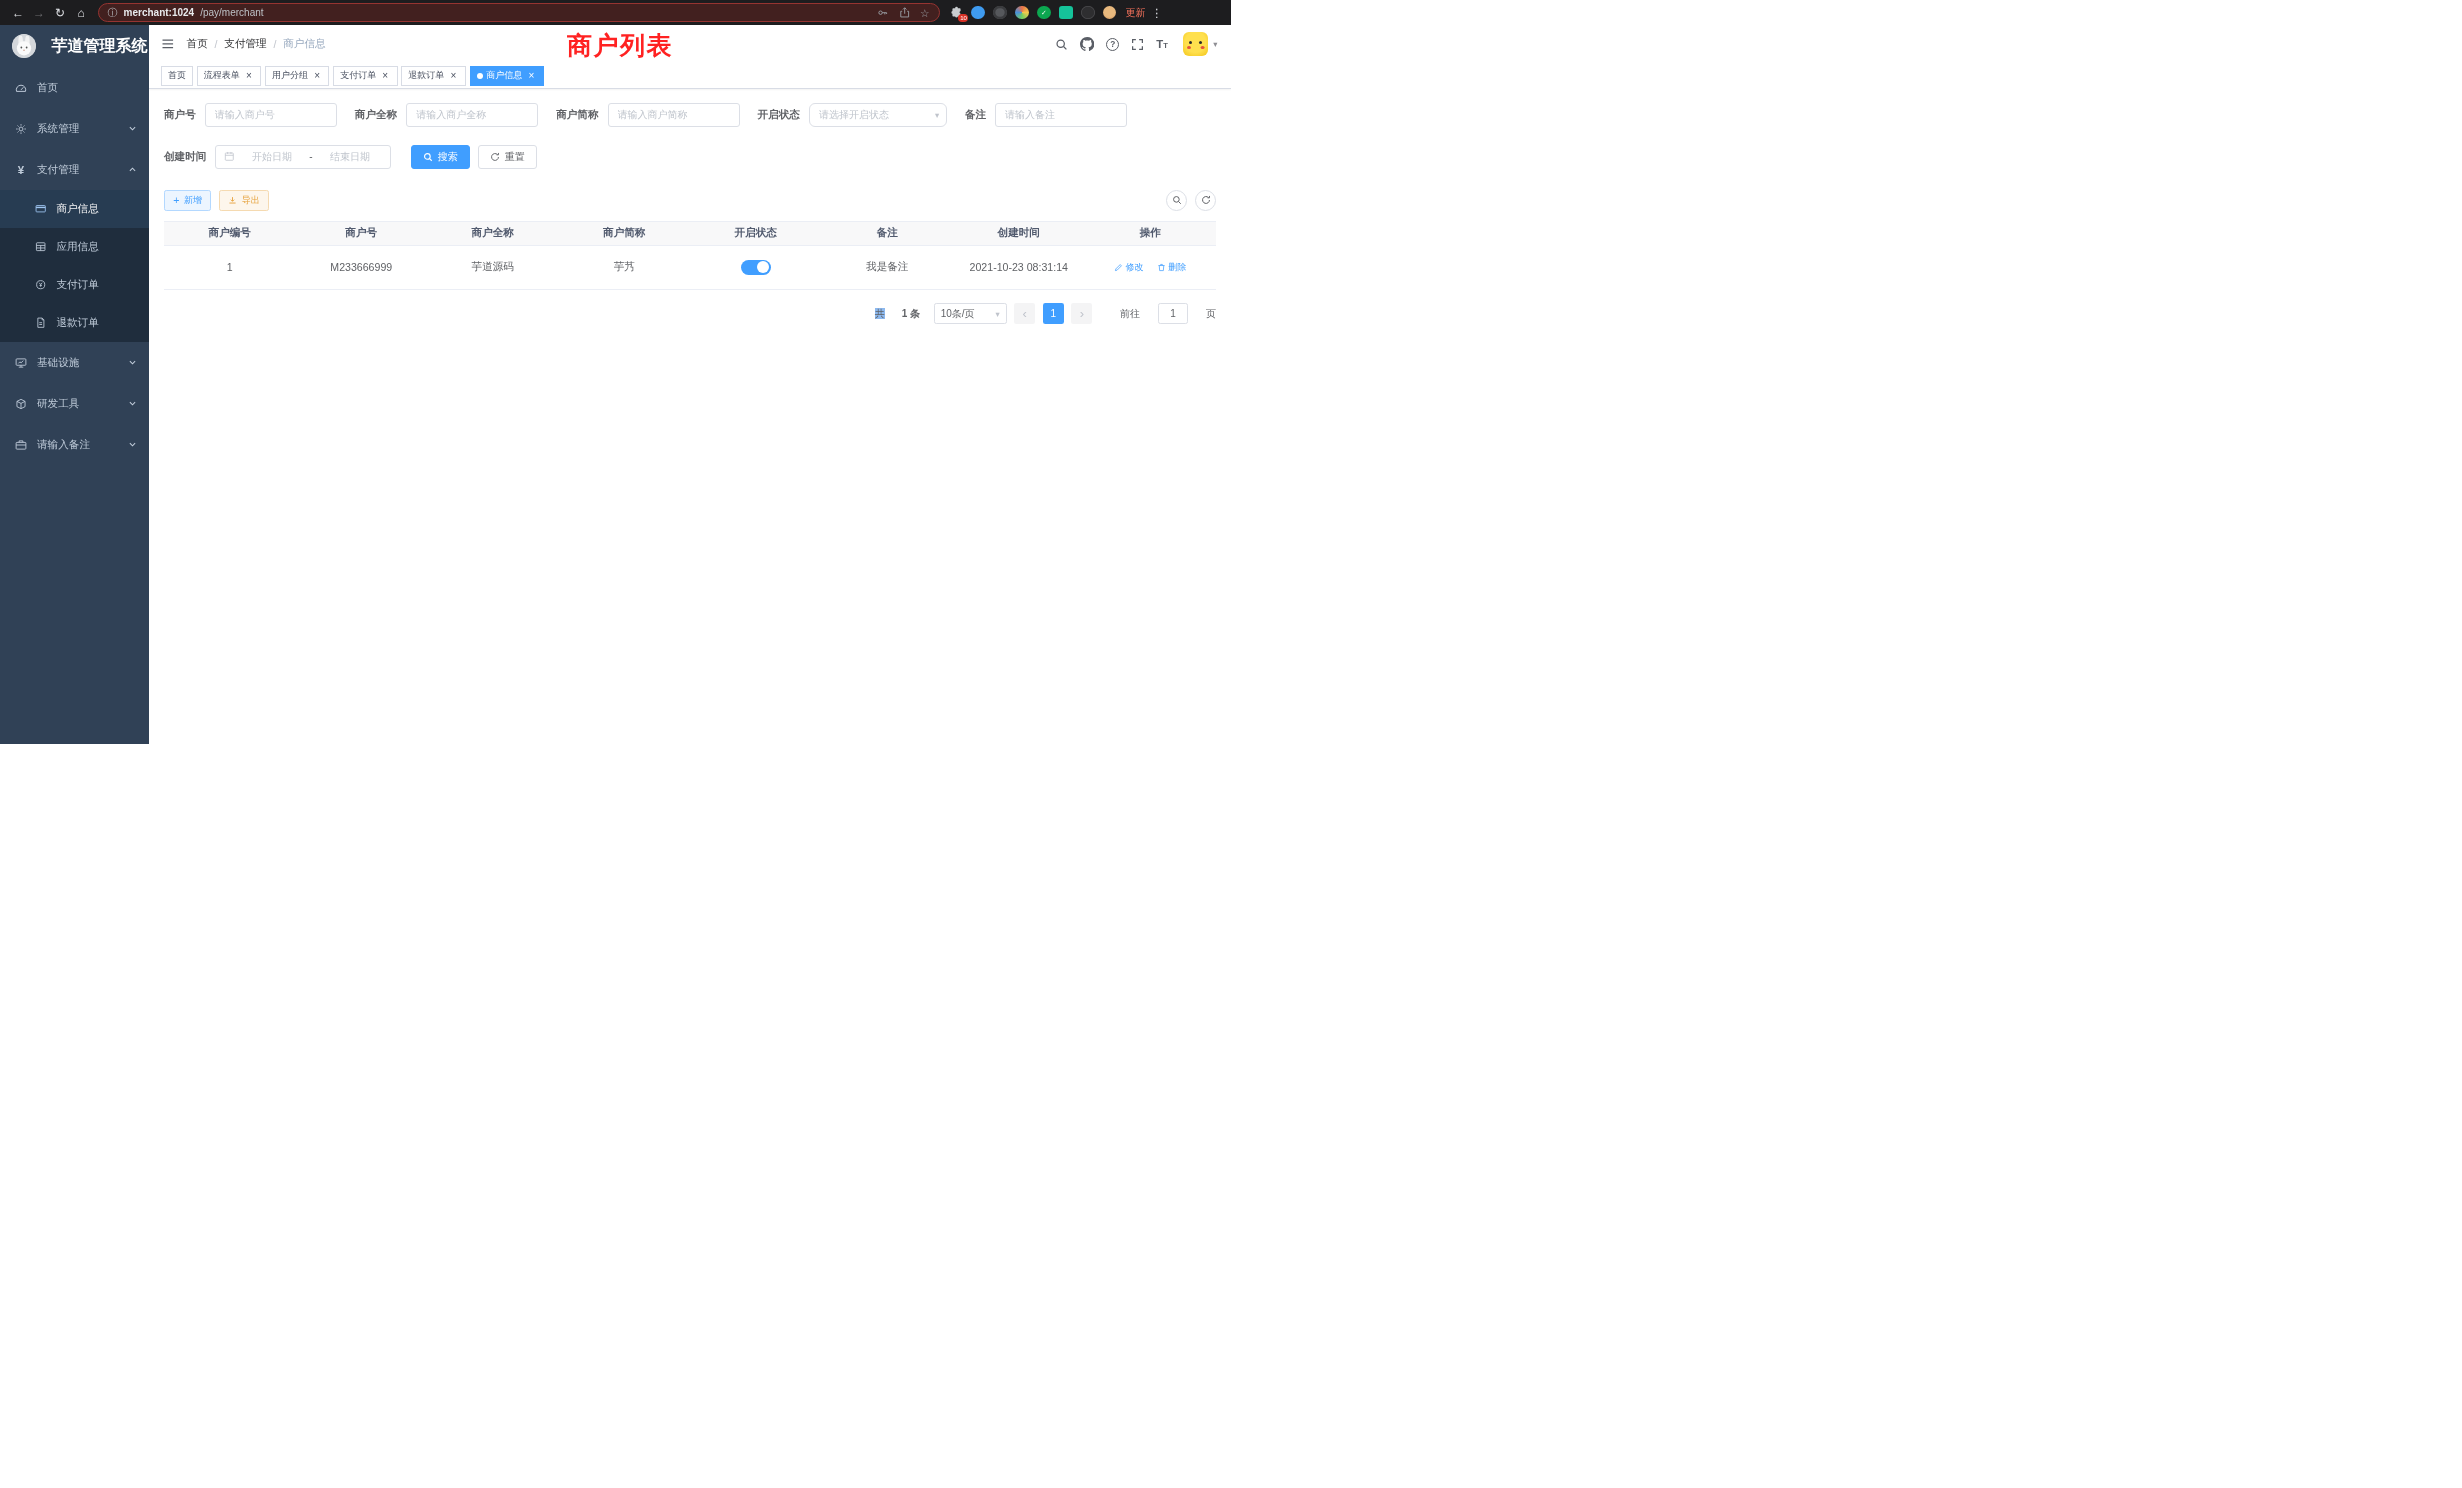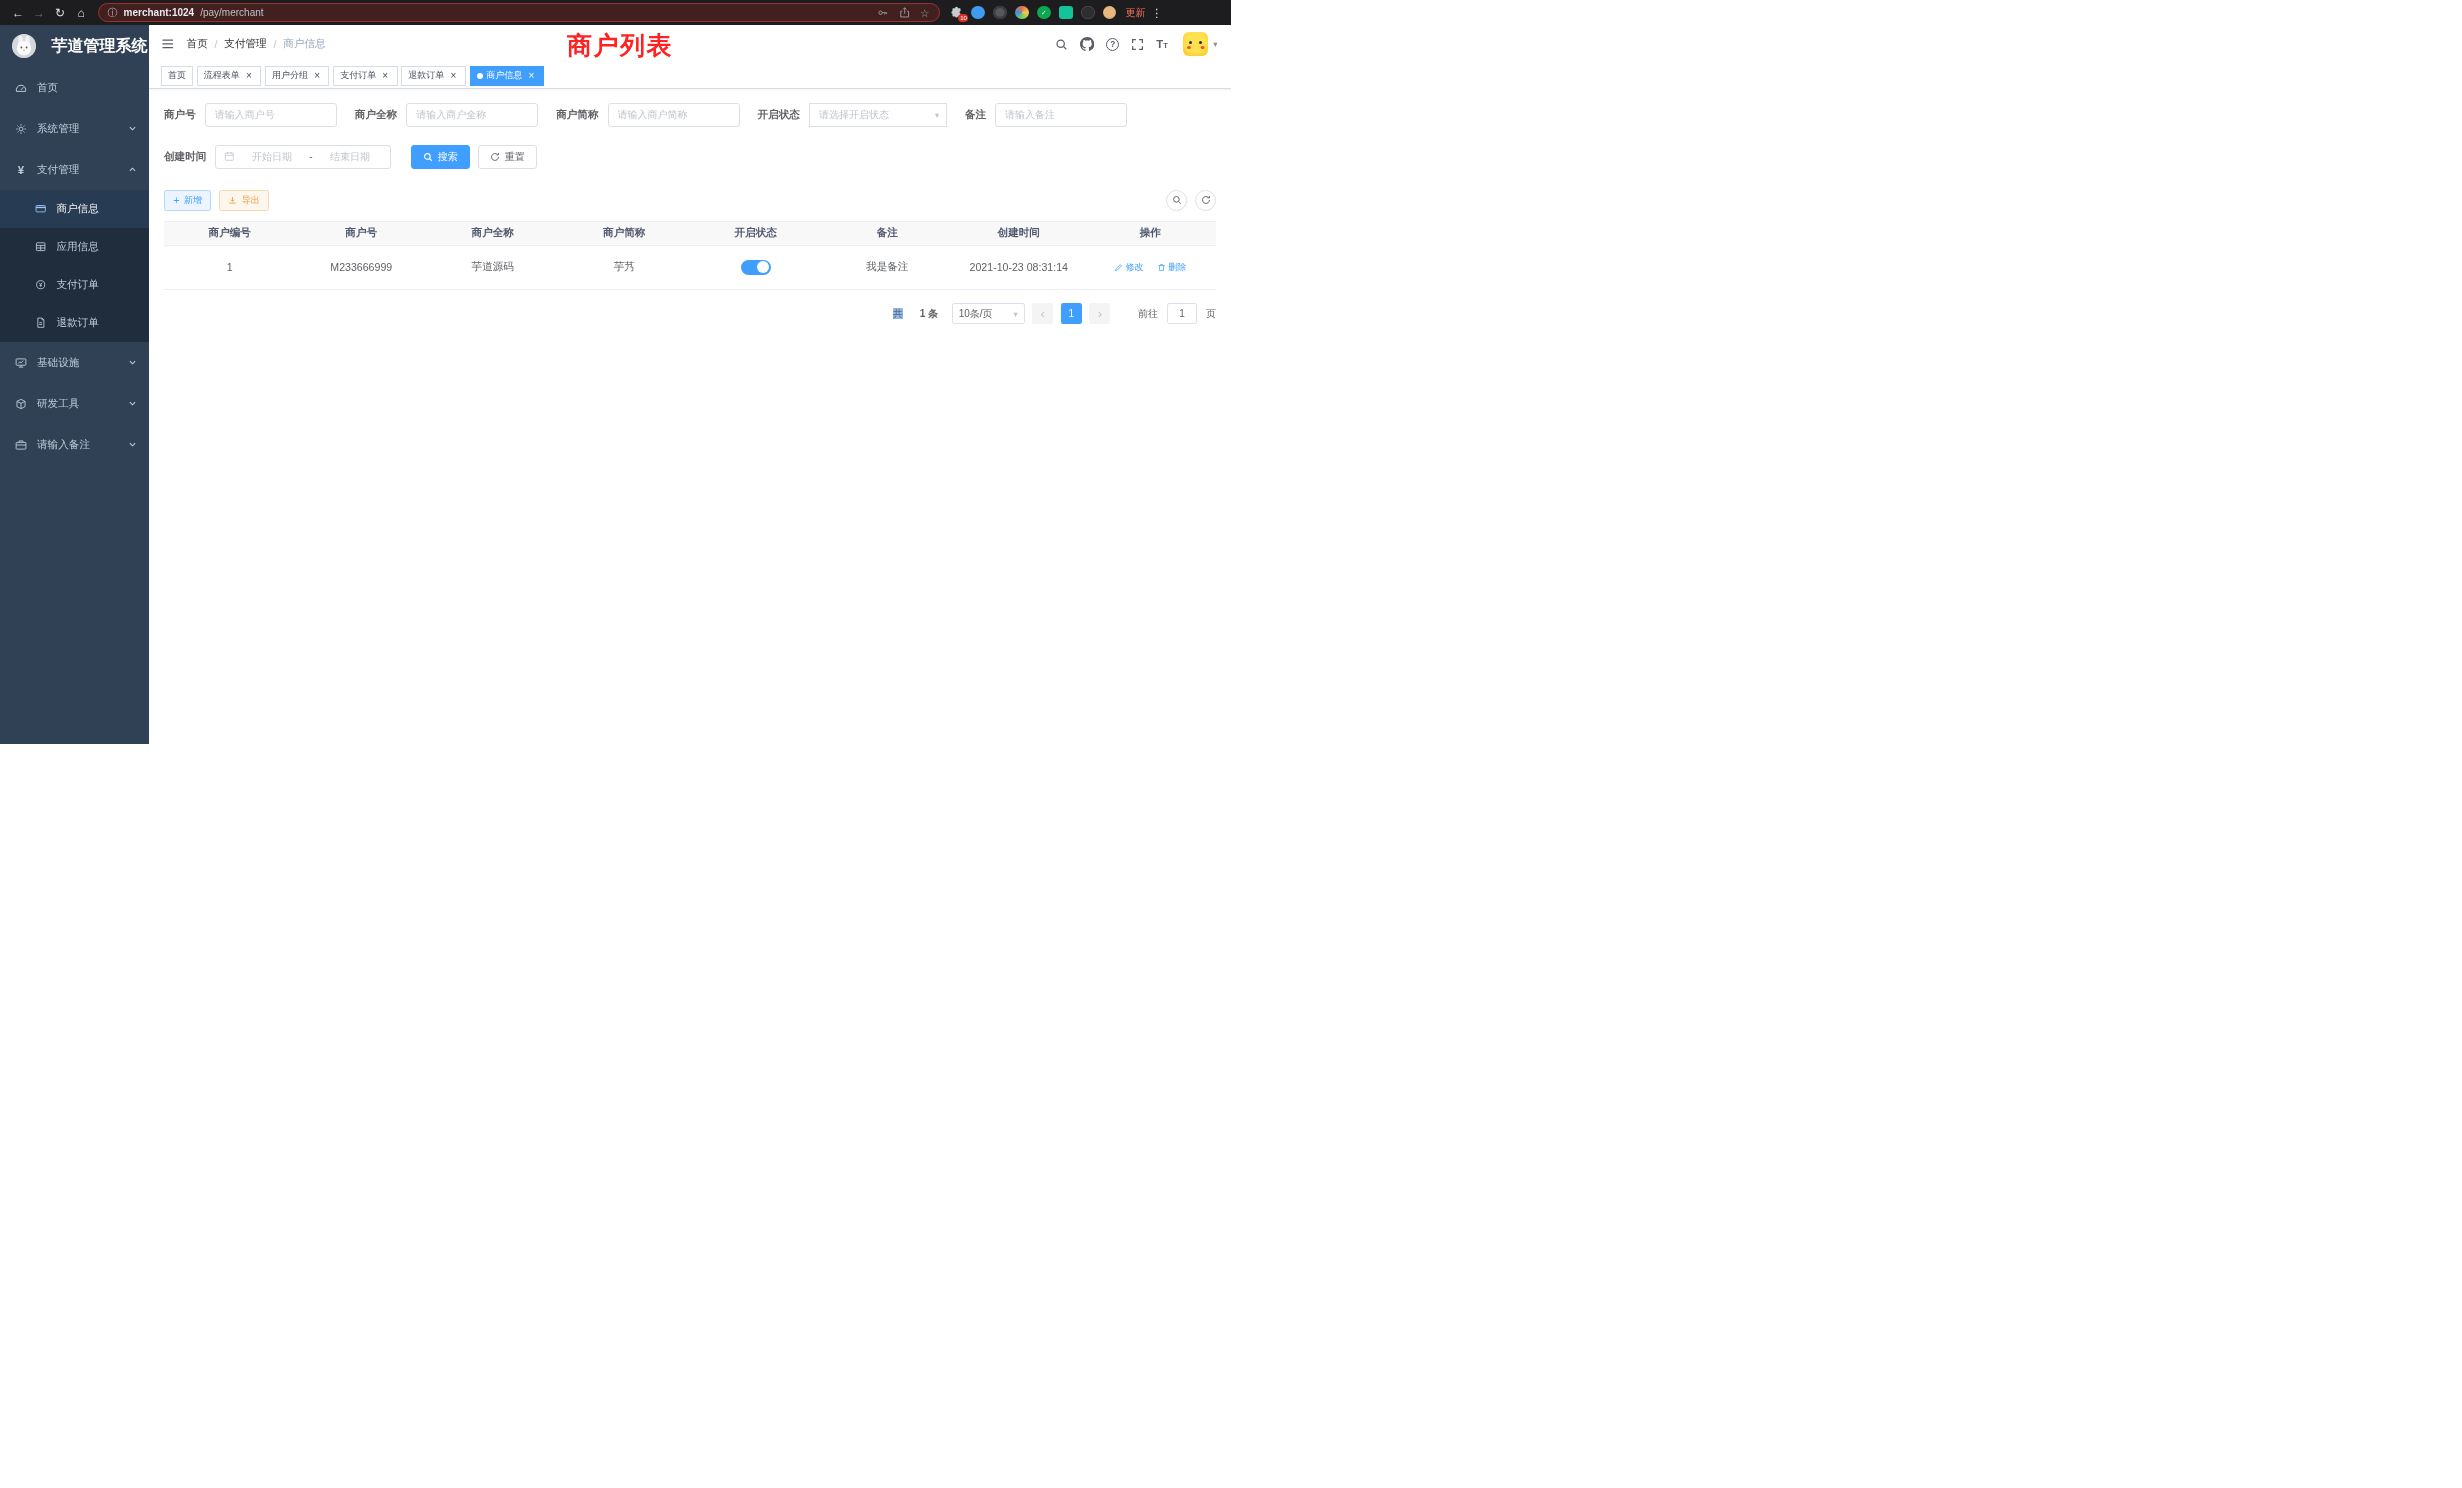--- a/index.html
+++ b/index.html
@@ -71,21 +71,21 @@
   .tag .tag-close { font-size:10px; line-height:1; width:10.6px; height:10.6px; display:flex; align-items:center; justify-content:center; border-radius:50%; }
 
   
   .content { flex:1; padding:13.6px 15px; overflow:hidden; }
   .frow { display:flex; align-items:center; }
   .frow + .frow { margin-top:18px; }
   .fgroup { display:flex; align-items:center; margin-right:18px; }
   .flabel { font-size:10.6px; font-weight:700; color:#606266; margin-right:9px; white-space:nowrap; }
   .finput { width:132px; height:24px; border:0.8px solid #dcdfe6; border-radius:3px; padding:0 9px; font-size:10px; color:#606266; outline:none; }
   .finput::placeholder { color:#bfc4cc; }
-  .fselect { width:138px; height:24px; border:0.8px solid #dcdfe6; border-radius:0; padding:0 6.8px 0 9px; display:flex; align-items:center; justify-content:space-between; color:#bfc4cc; font-size:10px; cursor:pointer; background:#fff; }
+  .fselect { width:138px; height:24px; border:0.8px solid #dcdfe6; border-radius:6px; padding:0 6.8px 0 9px; display:flex; align-items:center; justify-content:space-between; color:#bfc4cc; font-size:10px; cursor:pointer; background:#fff; }
   .fselect .caret { color:#c0c4cc; }
   .daterange { width:176px; height:24px; border:0.8px solid #dcdfe6; border-radius:3px; display:flex; align-items:center; padding:0 7.6px; gap:4.5px; color:#bfc4cc; font-size:10px; cursor:pointer; }
   .daterange .cal { color:#c0c4cc; display:flex; }
   .daterange .dinput { flex:1; text-align:center; }
   .daterange .dsep { color:#606266; }
 
   .btn { height:24px; border-radius:3px; border:0.8px solid #dcdfe6; background:#fff; color:#606266; font-size:10px; padding:0 11.4px; display:inline-flex; align-items:center; gap:4.5px; cursor:pointer; white-space:nowrap; }
   .btn.primary { background:var(--primary,#409EFF); border-color:var(--primary,#409EFF); color:#fff; }
   .btn.small { height:21px; font-size:9px; padding:0 8.3px; border-radius:2.3px; }
   .btn.plain-primary { background:#ecf5ff; border-color:#b3d8ff; color:var(--primary,#409EFF); }
@@ -108,21 +108,21 @@
 
   
   .pagination { margin-top:13.6px; display:flex; align-items:center; justify-content:flex-end; font-size:10px; color:#606266; gap:7.6px; }
   .total { white-space:nowrap; }
   .total .hl { background:#8db9ef; }
   .total .rest { margin-left:17px;font-weight:bold; }
   .size-select { width:73px; height:21px; border:0.8px solid #dcdfe6; border-radius:2.3px; display:flex; align-items:center; justify-content:space-between; padding:0 6px; color:#606266; cursor:pointer; margin-left:6px; }
   .size-select .caret { color:#c0c4cc; }
   .pg-btn { width:21px; height:21px; background:#f4f4f5; border:none; border-radius:2.3px; display:flex; align-items:center; justify-content:center; color:#c0c4cc; font-size:13px; cursor:pointer; }
   .pg-btn.page { background:var(--primary,#409EFF); color:#fff; font-size:10px; }
-  .goto { display:flex; align-items:center; gap:9px; margin-left:20px; white-space:nowrap; }
+  .goto { display:flex; align-items:center; gap:18px; margin-left:20px; white-space:nowrap; }
   .goto input { width:30px; height:21px; border:0.8px solid #dcdfe6; border-radius:2.3px; text-align:center; font-size:10px; color:#606266; outline:none; }
 </style>
 </head>
 <body>
 
 <div class="screen">
 
   <div class="chrome">
     <button class="nav-btn">
         <span>←</span>

